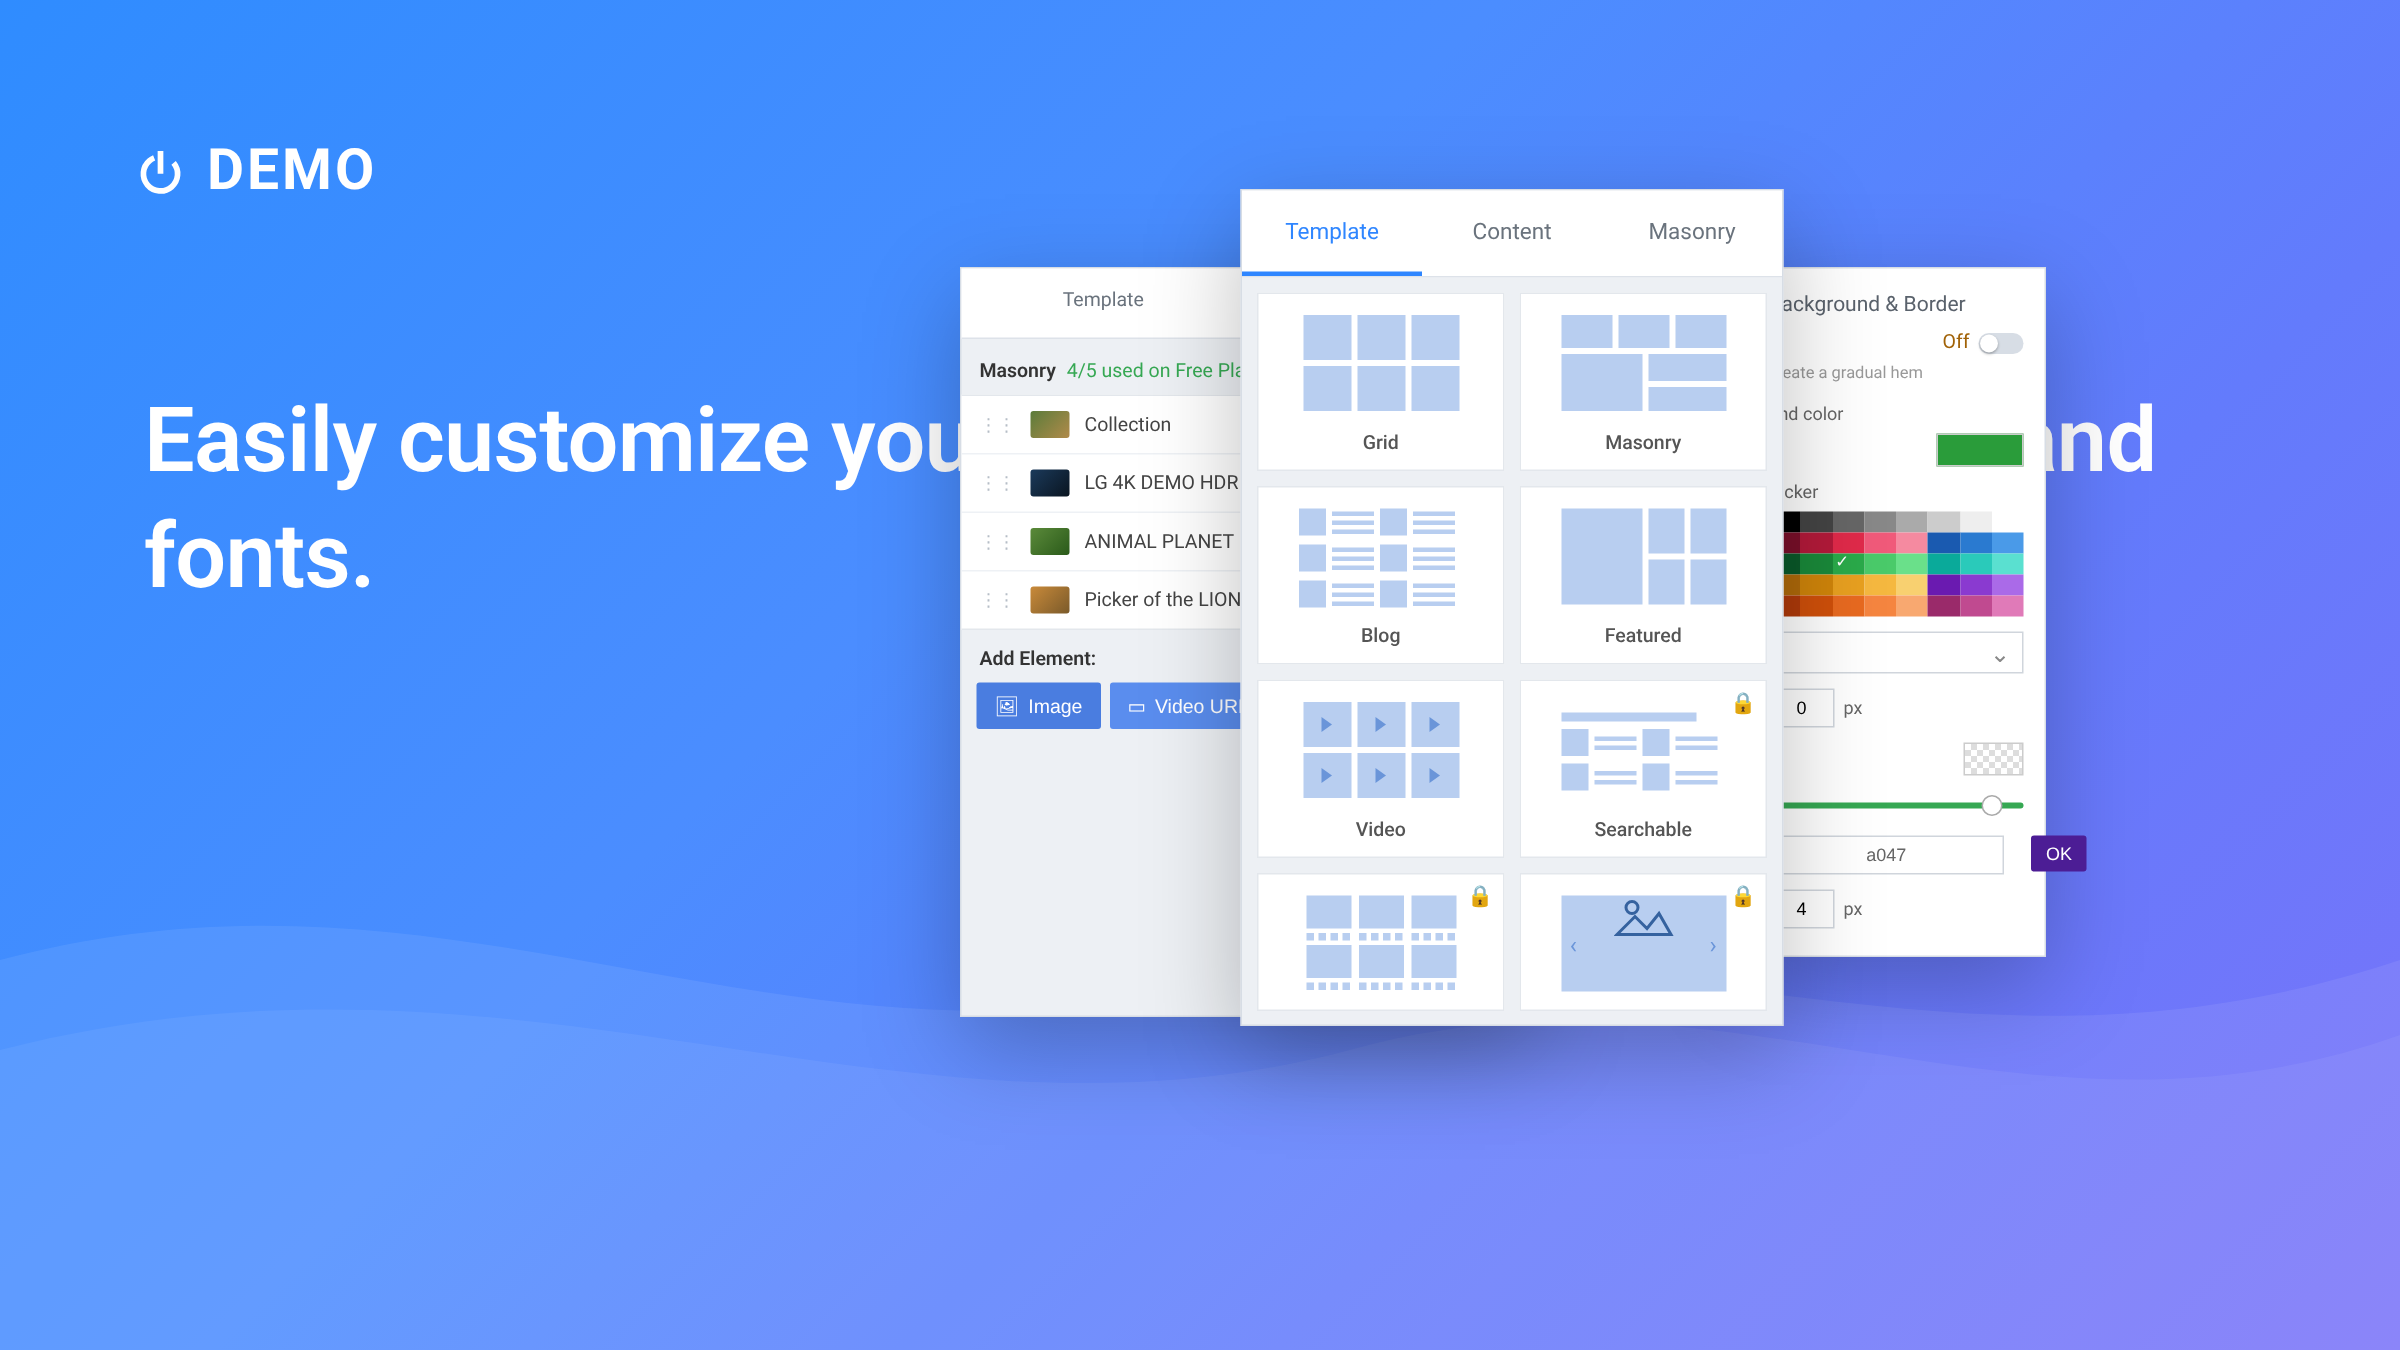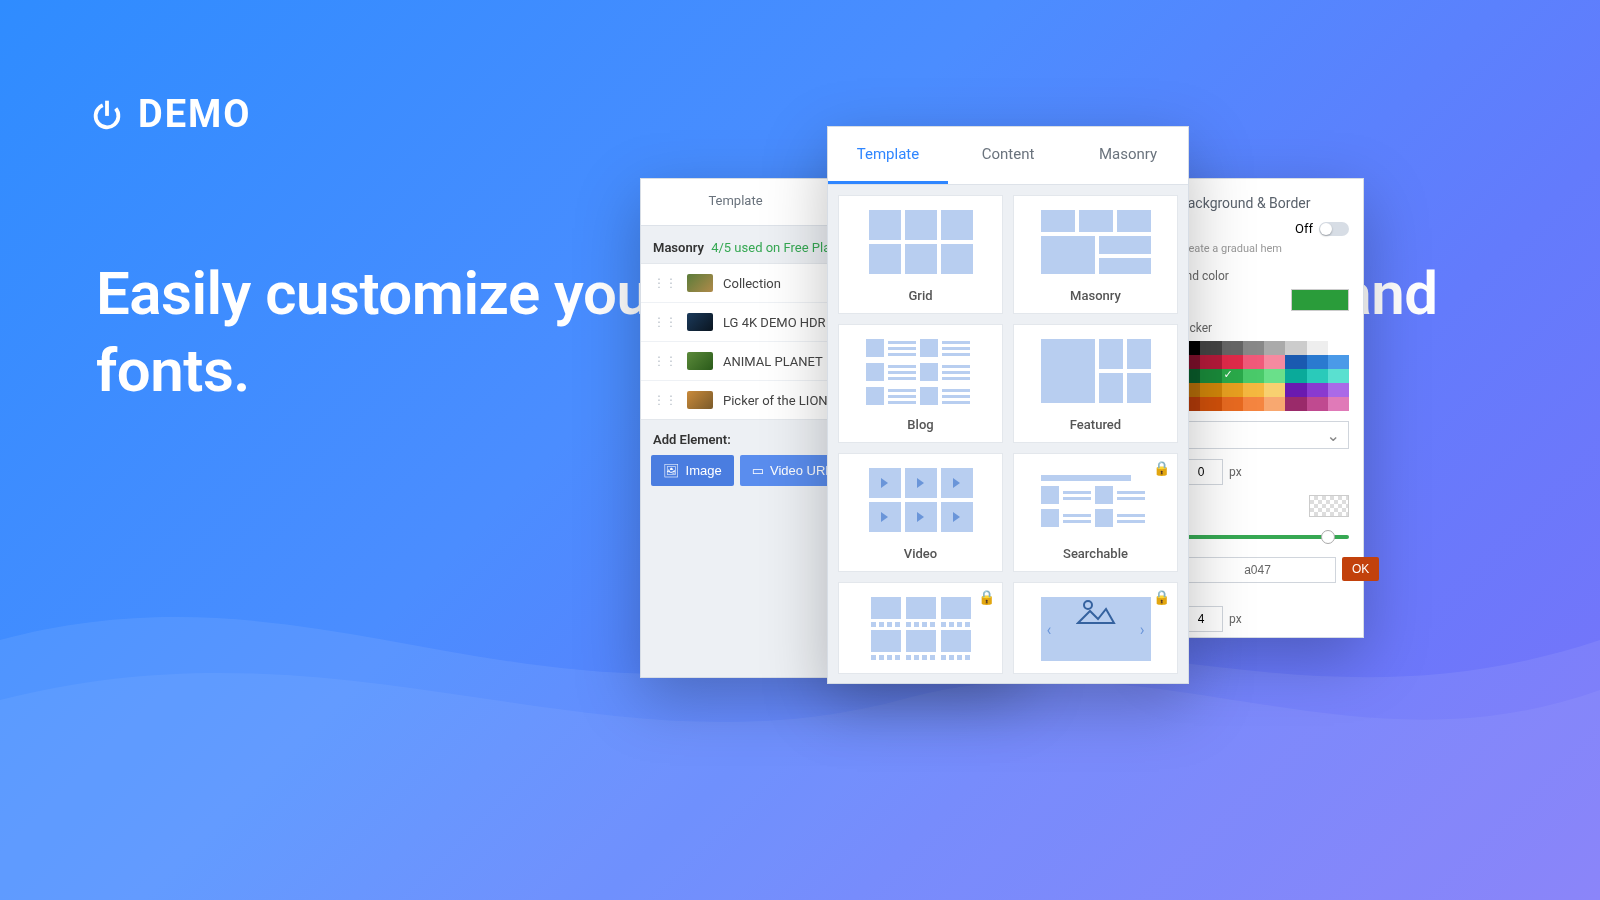--- a/index.html
+++ b/index.html
@@ -74,40 +74,40 @@
 .tpl-preview.pint .i { width:5px; height:5px; background:#b8cef0; }
 .tpl-preview.slider { position:relative; width:110px; height:64px; background:#b8cef0; display:flex; align-items:center; justify-content:center; }
 .tpl-preview.slider .arrow { position:absolute; color:#6a95d9; font-size:16px; }
 .tpl-preview.slider .arrow.l { left:6px; }
 .tpl-preview.slider .arrow.r { right:6px; }
 .lock { position: absolute; top: 6px; right: 6px; color: #7a6ae0; font-size: 14px; }
 
 
 .panel-design { left: 1164px; top: 178px; width: 200px; height: 460px; padding: 16px 14px; background: #fff; border: 1px solid #d7dde5; }
 .d-title { font-size: 14px; color: #5a626c; margin-bottom: 10px; }
-.d-off { display:flex; align-items:center; justify-content:flex-end; gap:6px; font-size:13px; color:#000000; margin-bottom:6px; }
+.d-off { display:flex; align-items:center; justify-content:flex-end; gap:6px; font-size:13px; color:#a16207; margin-bottom:6px; }
 .toggle { width:30px; height:14px; background:#d7dde5; border-radius:7px; position:relative; }
 .toggle::after { content:''; position:absolute; width:12px; height:12px; background:#fff; border-radius:50%; top:1px; left:1px; box-shadow:0 1px 2px rgba(0,0,0,0.3); }
 .d-hint { font-size:11px; color:#999; margin-bottom:14px; }
 .d-label { font-size:12px; color:#666; margin-bottom:6px; }
 .swatch { width:58px; height:22px; background:#2a9c3a; border:1px solid #ccc; margin-left:auto; margin-bottom:10px; }
 .picker { width:100%; margin-bottom:10px; }
 .picker-row { display:flex; height:14px; }
 .picker-row .c { flex:1; }
 .select { width:100%; height:28px; border:1px solid #d0d5dc; background:#fff; margin-bottom:10px; position:relative; }
 .select::after { content:'⌄'; position:absolute; right:8px; top:4px; color:#888; }
 .d-input-row { display:flex; align-items:center; gap:6px; margin-bottom:10px; }
 .d-input { width:44px; height:26px; border:1px solid #d0d5dc; text-align:center; font-size:12px; }
 .unit { font-size:12px; color:#666; }
 .slider-bar { position:relative; height:20px; display:flex; align-items:center; margin-bottom:10px; }
 .slider-track { flex:1; height:4px; background:#36a853; border-radius:2px; }
 .slider-thumb { position:absolute; right:14px; width:14px; height:14px; background:#fff; border:1px solid #aaa; border-radius:50%; }
-.hex-row { display:flex; gap:6px; align-items:flex-start; margin-bottom:23px; }
+.hex-row { display:flex; gap:18px; align-items:flex-start; margin-bottom:10px; }
 .hex-input { flex:1; height:26px; border:1px solid #d0d5dc; text-align:center; font-size:12px; color:#666; }
-.ok-btn { background:#c2410c; color:#fff; border:none; padding:5px 10px; font-size:12px; border-radius:2px; cursor:pointer; }
+.ok-btn { background:#4c1d95; color:#fff; border:none; padding:5px 10px; font-size:12px; border-radius:2px; cursor:pointer; }
 .transp { width:40px; height:22px; border:1px solid #ccc; background: repeating-conic-gradient(#ddd 0 25%, #fff 0 50%) 0 0/8px 8px; margin-bottom:10px; margin-left:auto; }
 </style>
 </head>
 <body>
 
 <div class="wave">
   <svg viewBox="0 0 1600 380" preserveAspectRatio="none">
     <path d="M0,120 C300,40 500,200 800,140 C1100,80 1300,220 1600,120 L1600,380 L0,380 Z" fill="rgba(255,255,255,0.08)"></path>
     <path d="M0,180 C350,90 600,260 900,180 C1150,110 1350,260 1600,170 L1600,380 L0,380 Z" fill="rgba(255,255,255,0.06)"></path>
   </svg>

